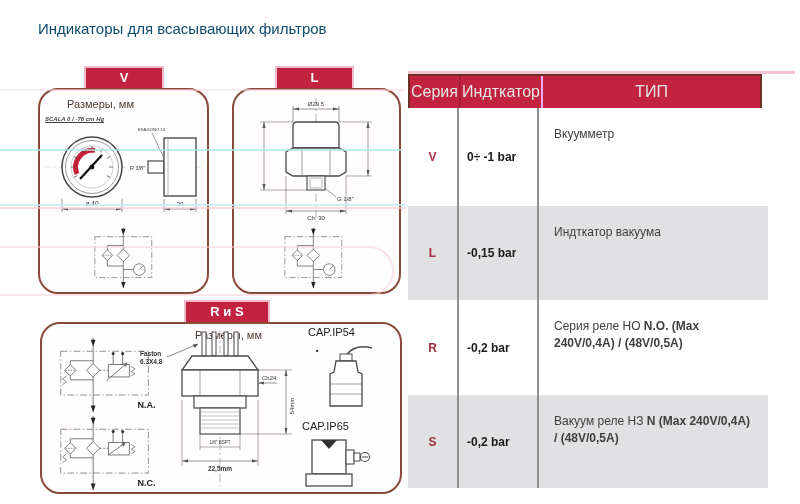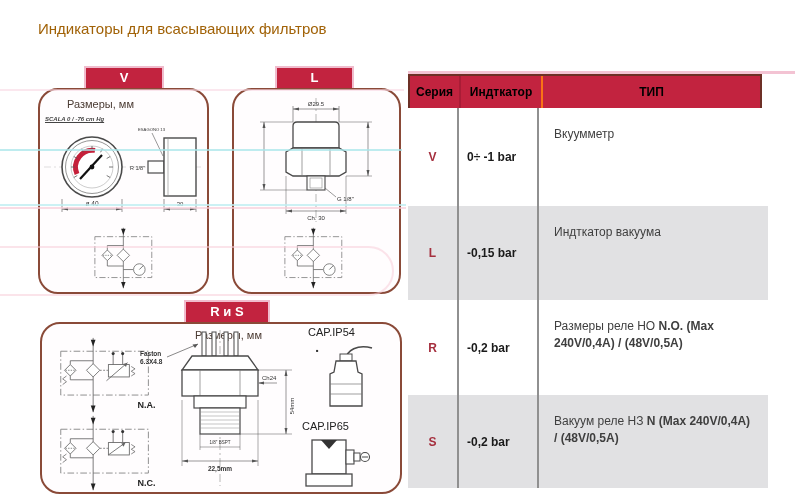--- a/index.html
+++ b/index.html
@@ -2,21 +2,21 @@
 <html><head>
 <meta charset="utf-8">
 <style>
   html,body{margin:0;padding:0;}
   body{
     width:800px;height:504px;position:relative;overflow:hidden;
     background:#ffffff;font-family:"Liberation Sans",sans-serif;color:#333;
   }
   .abs{position:absolute;}
   
-  .page-title{left:38px;top:20px;font-size:15px;color:#a16207;}
+  .page-title{left:38px;top:20px;font-size:15px;color:#0c4a6e;}
   
   .tab{
     background:#c2233f;color:#fff;font-weight:bold;text-align:center;
     font-size:13px;height:20px;line-height:20px;border:2px solid #f0bccd;
     border-bottom:none;z-index:5;
   }
   
   .panel{
     border:2px solid #8a4a38;border-radius:20px;background:#fffdfe;z-index:2;
   }
@@ -25,24 +25,24 @@
   .cap-label{font-size:11px;font-weight:normal;color:#222;}
   
   .artifact{pointer-events:none;z-index:4;}
   
   .tbl-pink-strip{left:408px;top:71px;width:387px;height:3px;background:#f3c3d3;}
   .tbl-header{
     left:408px;top:74px;width:354px;height:34px;background:#c2233f;
     border-top:2px solid #6d3026;border-left:2px solid #6d3026;border-right:2px solid #6d3026;
     box-sizing:border-box;display:flex;z-index:3;
   }
-  .th{color:#000000;font-weight:bold;font-size:12px;display:flex;align-items:center;justify-content:center;}
+  .th{color:#e5e5e5;font-weight:normal;font-size:16px;display:flex;align-items:center;justify-content:center;}
   .th-series{width:49px;}
   .th-setting{width:80px;border-left:2px solid #a91c36;}
-  .th-type{flex:1;border-left:2px solid #f97316;}
+  .th-type{flex:1;border-left:2px solid #f0abfc;}
   .tbl-rows{left:408px;top:108px;width:360px;z-index:2;}
   .row{display:flex;height:95px;}
   .row.alt{background:#e1e1e3;}
   .cell-series{width:49px;display:flex;align-items:center;justify-content:center;
     font-weight:bold;font-size:12px;color:#a52f3e;}
   .cell-setting{width:85px;display:flex;align-items:center;box-sizing:border-box;
     padding-left:10px;font-weight:bold;font-size:12px;color:#1a1a1a;}
   .cell-type{flex:1;box-sizing:border-box;padding:18px 14px 16px 12px;font-size:12px;
     color:#3f3f3f;line-height:1.45;}
   .vline{width:2px;background:#909090;z-index:3;}
@@ -321,21 +321,21 @@
     <div class="cell-type"><span>Вкуумметр</span><b></b></div>
   </div>
   <div class="row alt" style="height:94px;">
     <div class="cell-series">L</div>
     <div class="cell-setting">-0,15 bar</div>
     <div class="cell-type"><span>Индткатор вакуума</span><b></b></div>
   </div>
   <div class="row" style="height:95px;">
     <div class="cell-series">R</div>
     <div class="cell-setting">-0,2 bar</div>
-    <div class="cell-type"><span>Размеры реле НО </span><b>N.O. (Max 240V/0,4A) / (48V/0,5A)</b></div>
+    <div class="cell-type"><span>Серия реле НО </span><b>N.O. (Max 240V/0,4A) / (48V/0,5A)</b></div>
   </div>
   <div class="row alt" style="height:93px;">
     <div class="cell-series">S</div>
     <div class="cell-setting">-0,2 bar</div>
     <div class="cell-type"><span>Вакуум реле НЗ </span><b>N (Max 240V/0,4A) / (48V/0,5A)</b></div>
   </div>
 </div>
 
 <div class="abs vline" style="left:457px;top:108px;height:380px;"></div>
 <div class="abs vline" style="left:537px;top:108px;height:380px;"></div>

